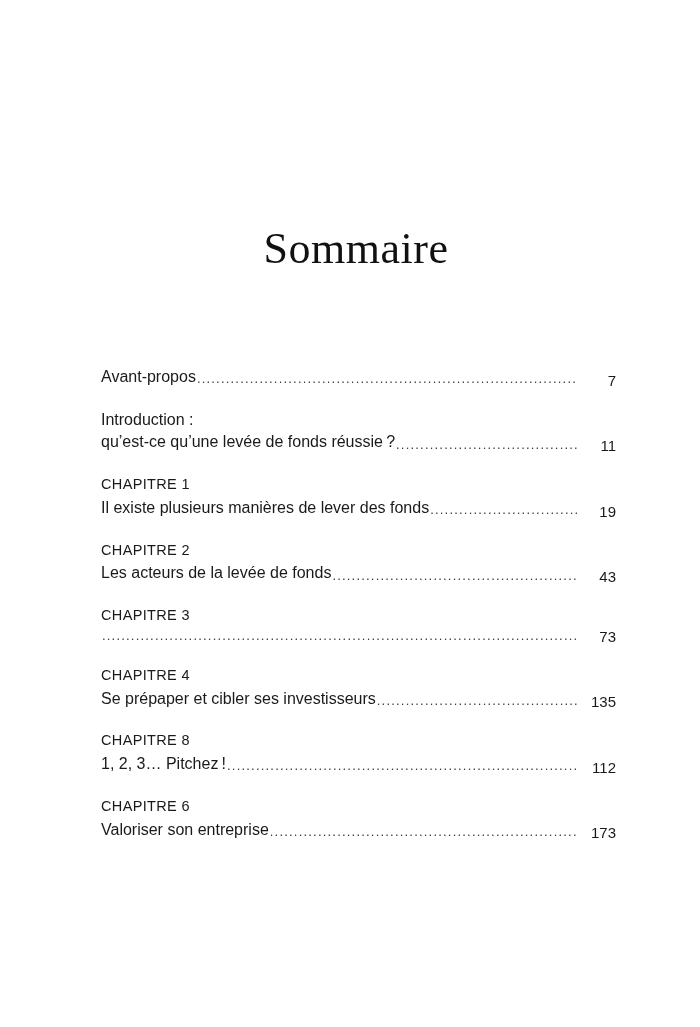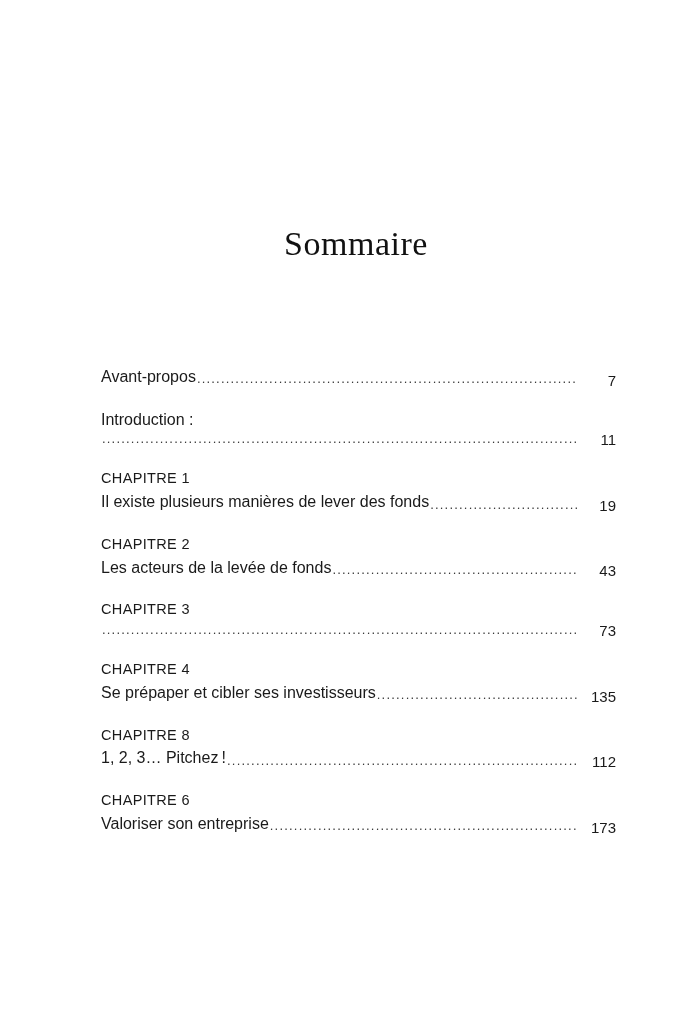--- a/index.html
+++ b/index.html
@@ -16,21 +16,21 @@
     overflow: hidden;
   }
   .page {
     width: 700px;
     height: 1027px;
     box-sizing: border-box;
     position: relative;
   }
   .toc-title {
     font-family: "Liberation Serif", serif;
-    font-size: 34px;
+    font-size: 44px;
     font-weight: 400;
     text-align: center;
     letter-spacing: 0.5px;
     color: #111111;
     position: absolute;
     top: 225px;
     left: 12px;
     right: 0;
     line-height: 1.1;
   }
@@ -111,20 +111,21 @@
       <div class="line-row">
         <span class="line-title">Avant-propos</span>
         <span class="dots"></span>
         <span class="page-num">7</span>
       </div>
     </div>
 
     <div class="entry">
       <div class="entry-firstline">Introduction :</div>
       <div class="line-row">
+        <span class="line-title">qu’est-ce qu’une levée de fonds réussie ?</span>
         <span class="dots"></span>
         <span class="page-num">11</span>
       </div>
     </div>
 
     <div class="entry">
       <div class="chapter-label">CHAPITRE 1</div>
       <div class="line-row">
         <span class="line-title">Il existe plusieurs manières de lever des fonds</span>
         <span class="dots"></span>

